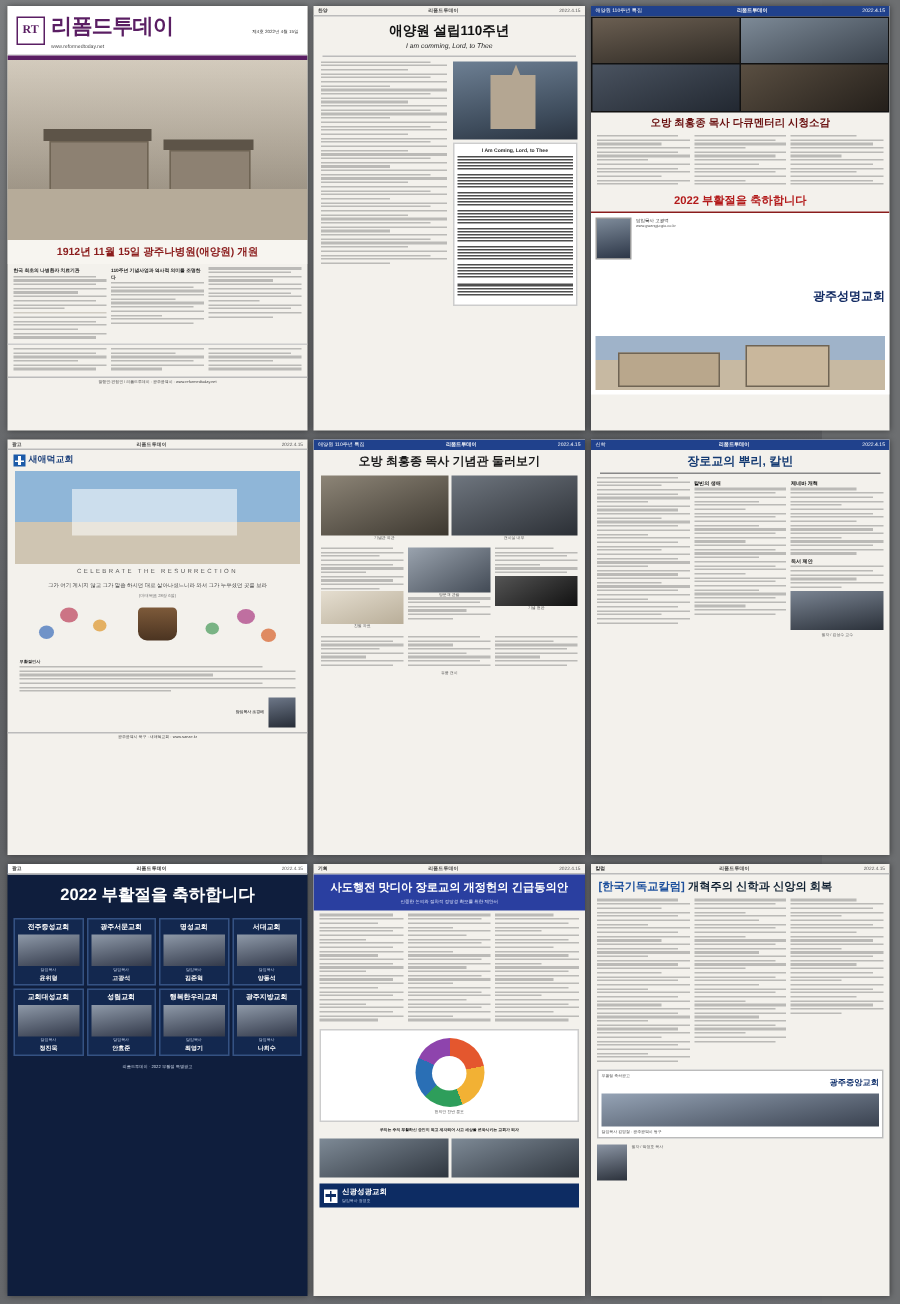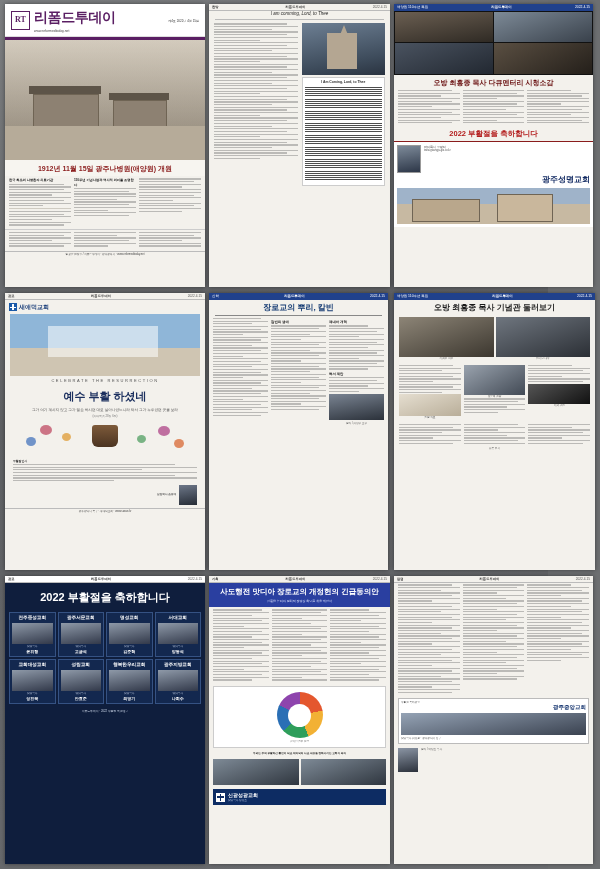--- a/index.html
+++ b/index.html
@@ -258,21 +258,21 @@
     width: 22px; height: 26px;
     background: linear-gradient(170deg, #7d8a99, #2d3748);
     border: .5px solid #999;
   }
   .ad-name { font-size: 3px; color: #333; }
   .ad-church {
     text-align: right;
     font-weight: bold;
     font-size: 8px;
     color: #132b63;
-    margin: 2px 0;
+    margin: 20px 0;
   }
   .ad-bldg {
     height: 36px;
     background: linear-gradient(180deg, #9fb3c9 0 45%, #c7b9a2 45% 100%);
     position: relative;
   }
 
   
   .p4-logo {
     display: flex; align-items: center; gap: 2px;
@@ -682,20 +682,21 @@
       </div>
       <div class="p1-foot">발행인·편집인 / 리폼드투데이 · 광주광역시 · www.reformedtoday.net</div>
     </div>
 
     <div class="page p2">
       <div class="strip">
         <span class="l">찬양</span>
         <span class="c">리폼드투데이</span>
         <span class="r">2022.4.15</span>
       </div>
+      <div class="p2-title">애양원 설립110주년</div>
       <div class="p2-sub">I am comming, Lord, to Thee</div>
 
       <div class="p2-body">
         <div class="col">
           <div class="tl">
             <i class="m"></i>
               <i></i>
               <i class="s"></i>
               <i></i>
               <i class="m"></i>
@@ -913,21 +914,20 @@
       <div class="p4-logo">
         <div class="cross-mark"></div>
         <div class="p4-logotext">새애덕교회</div>
       </div>
 
       <div class="p4-photo">
         <div class="bldg" style="left:20%;top:18%;width:58%;height:50%;background:rgba(255,255,255,.55);border:none"></div>
       </div>
 
       <div class="p4-celebrate">CELEBRATE THE RESURRECTION</div>
-      <div class="p4-kor">예수 부활 하셨네</div>
       <div class="p4-verse">그가 여기 계시지 않고 그가 말씀 하시던 대로 살아나셨느니라 와서 그가 누우셨던 곳을 보라</div>
       <div class="p4-ref">(마태복음 28장 6절)</div>
 
       <div class="p4-flowers">
         <div class="p4-jar"></div>
         <div class="petal" style="left:14%;top:2px;width:12px;height:10px;background:#c2556b;opacity:.8"></div>
         <div class="petal" style="left:26%;top:10px;width:9px;height:8px;background:#e0a040;opacity:.8"></div>
         <div class="petal" style="left:6%;top:14px;width:10px;height:9px;background:#4f7cbf;opacity:.8"></div>
         <div class="petal" style="right:14%;top:3px;width:12px;height:10px;background:#b24f8d;opacity:.8"></div>
         <div class="petal" style="right:27%;top:12px;width:9px;height:8px;background:#5aa46a;opacity:.8"></div>
@@ -948,20 +948,126 @@
       </div>
 
       <div class="p4-sign">
         <div class="tiny bold">담임목사 조경배</div>
         <div class="pf"></div>
       </div>
 
       <div class="p4-foot">광주광역시 북구 · 새애덕교회 · www.saeae.kr</div>
     </div>
 
+    <div class="page p5">
+      <div class="hdr-band">
+        <span>애양원 110주년 특집</span>
+        <span class="bold">리폼드투데이</span>
+        <span>2022.4.15</span>
+      </div>
+
+      <div class="p5-title">오방 최흥종 목사 기념관 둘러보기</div>
+
+      <div class="p5-grid">
+        <div>
+          <div class="ph"></div>
+          <div class="tiny center">기념관 외관</div>
+        </div>
+        <div>
+          <div class="ph room"></div>
+          <div class="tiny center">전시실 내부</div>
+        </div>
+      </div>
+
+      <div class="p5-cols">
+        <div class="col">
+          <div class="tl">
+              <i class="m"></i>
+              <i></i>
+              <i class="s"></i>
+              <i></i>
+              <i class="m"></i>
+              <i></i>
+              <i class="x"></i>
+              <i></i>
+              <i class="m"></i>
+              <i></i>
+              <i class="s"></i>
+            </div>
+          <div class="ph doc" style="height:22px"></div>
+          <div class="tiny center">친필 자료</div>
+        </div>
+        <div class="col">
+          <div class="ph people" style="height:30px"></div>
+          <div class="tiny center">방문객 관람</div>
+          <div class="tl">
+              <i></i>
+              <i class="m"></i>
+              <i></i>
+              <i class="s"></i>
+              <i></i>
+              <i class="x"></i>
+            </div>
+        </div>
+        <div class="col">
+          <div class="tl">
+              <i class="s"></i>
+              <i></i>
+              <i class="m"></i>
+              <i></i>
+              <i class="x"></i>
+              <i></i>
+              <i class="m"></i>
+            </div>
+          <div class="ph plaque" style="height:20px"></div>
+          <div class="tiny center">기념 현판</div>
+        </div>
+      </div>
+
+      <div class="p5-cols">
+        <div class="col">
+          <div class="tl">
+              <i></i>
+              <i class="m"></i>
+              <i></i>
+              <i class="s"></i>
+              <i></i>
+              <i class="x"></i>
+              <i></i>
+              <i class="m"></i>
+            </div>
+        </div>
+        <div class="col">
+          <div class="tl">
+              <i class="m"></i>
+              <i></i>
+              <i class="x"></i>
+              <i></i>
+              <i class="s"></i>
+              <i></i>
+              <i class="m"></i>
+              <i></i>
+            </div>
+        </div>
+        <div class="col">
+          <div class="tl">
+              <i></i>
+              <i class="s"></i>
+              <i></i>
+              <i class="m"></i>
+              <i></i>
+              <i class="x"></i>
+              <i></i>
+              <i class="m"></i>
+            </div>
+        </div>
+      </div>
+      <div class="tiny center">유품 전시</div>
+    </div>
+
     <div class="page p6">
       <div class="hdr-band">
         <span>신학</span>
         <span class="bold">리폼드투데이</span>
         <span>2022.4.15</span>
       </div>
 
       <div class="p6-title">장로교의 뿌리, 칼빈</div>
       <div class="p6-rule"></div>
 
@@ -1071,126 +1177,20 @@
               <i class="m"></i>
               <i></i>
               <i class="s"></i>
               <i></i>
               <i class="x"></i>
             </div>
           <div class="p6-portrait"></div>
           <div class="tiny center">필자 / 김성수 교수</div>
         </div>
       </div>
-    </div>
-
-    <div class="page p5">
-      <div class="hdr-band">
-        <span>애양원 110주년 특집</span>
-        <span class="bold">리폼드투데이</span>
-        <span>2022.4.15</span>
-      </div>
-
-      <div class="p5-title">오방 최흥종 목사 기념관 둘러보기</div>
-
-      <div class="p5-grid">
-        <div>
-          <div class="ph"></div>
-          <div class="tiny center">기념관 외관</div>
-        </div>
-        <div>
-          <div class="ph room"></div>
-          <div class="tiny center">전시실 내부</div>
-        </div>
-      </div>
-
-      <div class="p5-cols">
-        <div class="col">
-          <div class="tl">
-              <i class="m"></i>
-              <i></i>
-              <i class="s"></i>
-              <i></i>
-              <i class="m"></i>
-              <i></i>
-              <i class="x"></i>
-              <i></i>
-              <i class="m"></i>
-              <i></i>
-              <i class="s"></i>
-            </div>
-          <div class="ph doc" style="height:22px"></div>
-          <div class="tiny center">친필 자료</div>
-        </div>
-        <div class="col">
-          <div class="ph people" style="height:30px"></div>
-          <div class="tiny center">방문객 관람</div>
-          <div class="tl">
-              <i></i>
-              <i class="m"></i>
-              <i></i>
-              <i class="s"></i>
-              <i></i>
-              <i class="x"></i>
-            </div>
-        </div>
-        <div class="col">
-          <div class="tl">
-              <i class="s"></i>
-              <i></i>
-              <i class="m"></i>
-              <i></i>
-              <i class="x"></i>
-              <i></i>
-              <i class="m"></i>
-            </div>
-          <div class="ph plaque" style="height:20px"></div>
-          <div class="tiny center">기념 현판</div>
-        </div>
-      </div>
-
-      <div class="p5-cols">
-        <div class="col">
-          <div class="tl">
-              <i></i>
-              <i class="m"></i>
-              <i></i>
-              <i class="s"></i>
-              <i></i>
-              <i class="x"></i>
-              <i></i>
-              <i class="m"></i>
-            </div>
-        </div>
-        <div class="col">
-          <div class="tl">
-              <i class="m"></i>
-              <i></i>
-              <i class="x"></i>
-              <i></i>
-              <i class="s"></i>
-              <i></i>
-              <i class="m"></i>
-              <i></i>
-            </div>
-        </div>
-        <div class="col">
-          <div class="tl">
-              <i></i>
-              <i class="s"></i>
-              <i></i>
-              <i class="m"></i>
-              <i></i>
-              <i class="x"></i>
-              <i></i>
-              <i class="m"></i>
-            </div>
-        </div>
-      </div>
-      <div class="tiny center">유품 전시</div>
     </div>
 
     <div class="page p7">
       <div class="strip p7-strip">
         <span class="l">광고</span>
         <span class="c">리폼드투데이</span>
         <span class="r">2022.4.15</span>
       </div>
 
       <div class="p7-title">2022 부활절을 축하합니다</div>
@@ -1378,20 +1378,24 @@
       </div>
     </div>
 
     <div class="page p9">
       <div class="strip">
         <span class="l">칼럼</span>
         <span class="c">리폼드투데이</span>
         <span class="r">2022.4.15</span>
       </div>
 
+      <div class="p9-title">
+        <span class="brk">[한국기독교칼럼]</span>
+        <span>개혁주의 신학과 신앙의 회복</span>
+      </div>
 
       <div class="p9-cols">
         <div class="col">
           <div class="tl">
               <i class="m"></i>
               <i></i>
               <i class="s"></i>
               <i></i>
               <i class="m"></i>
               <i></i>

